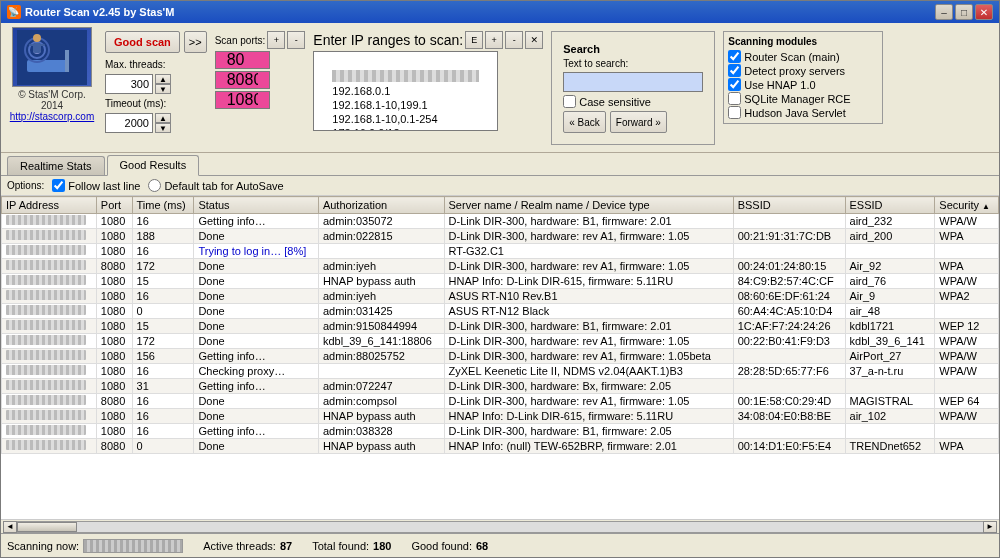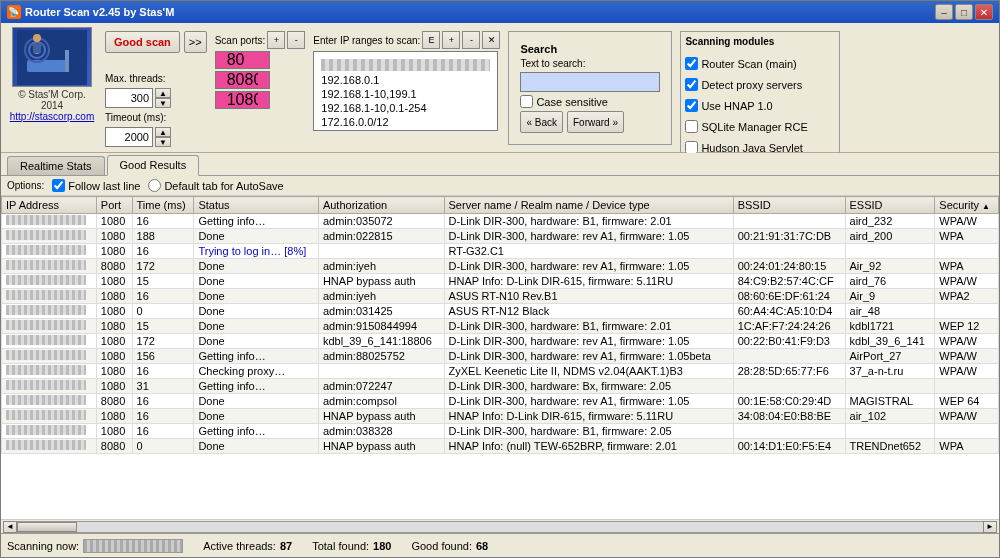--- a/index.html
+++ b/index.html
@@ -19,32 +19,32 @@
     .btn { background: linear-gradient(to bottom, #f0ede4, #ddd8cc); border: 1px solid #888; border-radius: 2px; padding: 2px 8px; cursor: pointer; font-size: 11px; color: #000; height: 22px; display: flex; align-items: center; }
     .btn-stop { color: #cc0000; font-weight: bold; }
     
     .spin-btn { width: 16px; height: 10px; background: linear-gradient(to bottom, #f0ede4, #ddd8cc); border: 1px solid #888; cursor: pointer; display: flex; align-items: center; justify-content: center; font-size: 8px; }
     .spin-group { display: flex; flex-direction: column; }
     
     .num-input { width: 45px; height: 20px; border: 1px solid #7a7a7a; background: white; padding: 1px 3px; font-size: 11px; text-align: right; }
     
     .port-input { width: 50px; height: 18px; border: 1px solid #7a7a7a; background: #ec4899; padding: 1px 11px; font-size: 16px; }
     
-    .ip-range-box { width: 190px; height: 90px; border: 1px solid #7a7a7a; background: white; padding: 7px; font-size: 11px; overflow-y: auto; }
+    .ip-range-box { width: 190px; height: 90px; border: 1px solid #7a7a7a; background: white; padding: 18px; font-size: 11px; overflow-y: auto; }
     
     .search-box { border: 1px solid #999; padding: 11px; display: flex; flex-direction: column; gap: 3px; }
     .search-input { width: 140px; height: 20px; border: 1px solid #7a7a7a; background: #e8f0ff; padding: 1px 3px; font-size: 11px; }
     .checkbox-row { display: flex; align-items: center; gap: 3px; }
     .search-btns { display: flex; gap: 4px; }
     
     .credentials-box { display: flex; flex-direction: column; gap: 2px; padding: 2px; }
     .cred-row { display: flex; align-items: center; gap: 4px; }
     .cred-input { width: 100px; height: 18px; border: 1px solid #7a7a7a; background: white; padding: 1px 3px; font-size: 11px; }
     
-    .modules-box { border: 1px solid #999; padding: 4px; display: flex; flex-direction: column; gap: 8px; }
+    .modules-box { border: 1px solid #999; padding: 4px; display: flex; flex-direction: column; gap: 1px; }
     
     .logo-area { display: flex; flex-direction: column; align-items: center; width: 90px; }
     .logo-img { width: 80px; height: 60px; border: 1px solid #888; background: linear-gradient(135deg, #2040a0, #4060c0); display: flex; align-items: center; justify-content: center; position: relative; overflow: hidden; }
     
     .tabs-bar { display: flex; align-items: flex-end; gap: 2px; padding: 2px 6px 0; background: #ece9d8; border-bottom: 1px solid #999; }
     .tab { background: linear-gradient(to bottom, #ddd8cc, #c8c4b8); border: 1px solid #999; border-bottom: none; padding: 3px 12px; cursor: pointer; border-radius: 3px 3px 0 0; font-size: 11px; }
     .tab.active { background: #ece9d8; border-bottom: 1px solid #ece9d8; padding-bottom: 4px; margin-bottom: -1px; }
     
     .options-bar { display: flex; align-items: center; gap: 8px; padding: 3px 6px; background: #ece9d8; border-bottom: 1px solid #ccc; }
     
@@ -109,21 +109,21 @@
         <span>© Stas'M Corp. 2014</span>
       </div>
       <div class="link">http://stascorp.com</div>
     </div>
 
     <div style="display:flex; flex-direction:column; gap:4px; margin-top: 4px;">
       <div style="display:flex; gap:4px;">
         <button class="btn btn-stop">Good scan</button>
         <button class="btn" style="padding: 2px 4px;">&gt;&gt;</button>
       </div>
-      <div style="display:flex; align-items:center; gap:3px; margin-top:16px;">
+      <div style="display:flex; align-items:center; gap:3px; margin-top:2px;">
         <span style="font-size:10px; white-space:nowrap;">Max. threads:</span>
       </div>
       <div style="display:flex; align-items:flex-end; gap:2px;">
         <input class="num-input" value="300" style="width: 48px;">
         <div class="spin-group">
           <div class="spin-btn" style="height:10px;">▲</div>
           <div class="spin-btn" style="height:10px;">▼</div>
         </div>
       </div>
       <div style="display:flex; align-items:center; gap:3px; font-size:10px;">
@@ -144,21 +144,21 @@
         <button class="small-btn">+</button>
         <button class="small-btn">-</button>
       </div>
       <input class="port-input" value="80" style="width: 55px; height: 18px;">
       <input class="port-input" value="8080" style="width: 55px; height: 18px;">
       <input class="port-input" value="1080" style="width: 55px; height: 18px;">
     </div>
 
     <div style="display:flex; flex-direction:column; gap:2px; margin-top:4px;">
       <div style="display:flex; align-items:center; gap:2px;">
-        <span style="font-size:10px;">Enter IP ranges to scan:</span>
+        <span style="font-size:14px;">Enter IP ranges to scan:</span>
         <button class="small-btn">E</button>
         <button class="small-btn">+</button>
         <button class="small-btn">-</button>
         <button class="small-btn">✕</button>
       </div>
       <div class="ip-range-box" style="width:185px; height:80px;">
         <div style="color:#999; font-size:10px; background: repeating-linear-gradient(90deg, #bbb 0, #bbb 4px, #ddd 4px, #ddd 8px); height:12px; margin-bottom:2px;"></div>
         <div style="padding: 1px 0;">192.168.0.1</div>
         <div style="padding: 1px 0;">192.168.1-10,199.1</div>
         <div style="padding: 1px 0;">192.168.1-10,0.1-254</div>

